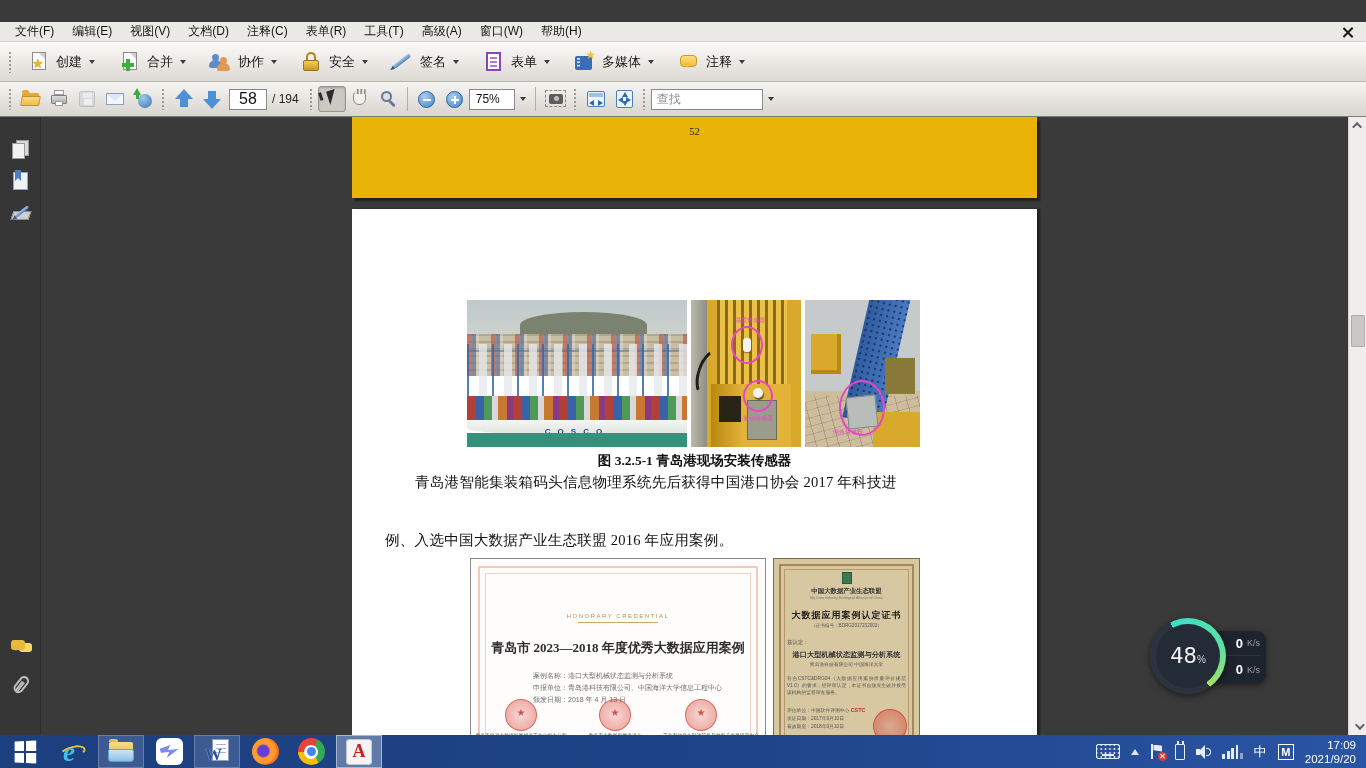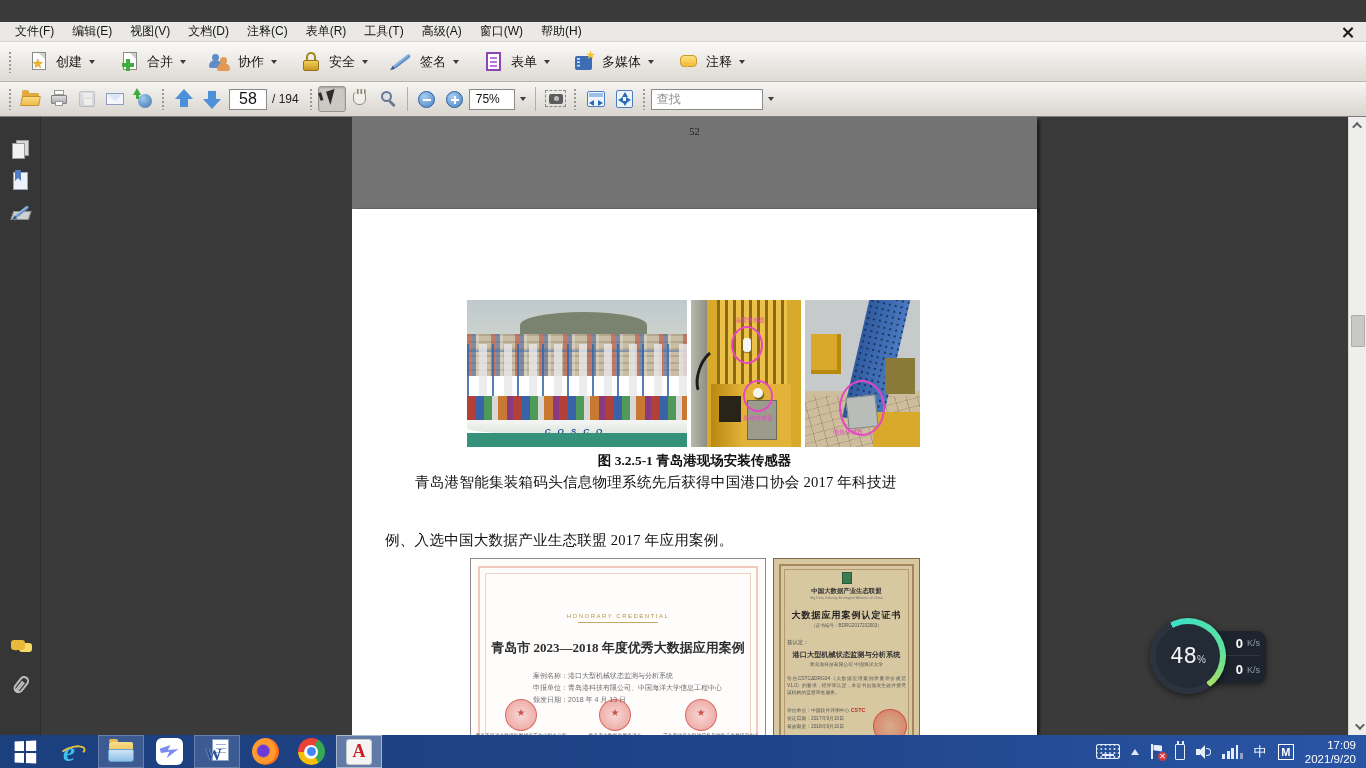--- a/index.html
+++ b/index.html
@@ -126,41 +126,41 @@
   .sb-sig .pad { position:absolute; left:3px; top:9px; width:18px; height:9px; background:#cfcfcf; transform:skewX(-18deg); border:1px solid #8f8f8f; }
   .sb-sig .pen { left:5px; top:8px; width:16px; height:3px; }
   .sb-cm .b1 { position:absolute; left:2px; top:5px; width:14px; height:10px; background:#e8b93a; border-radius:3px; }
   .sb-cm .b1:after { content:""; position:absolute; left:2px; bottom:-4px; border:3px solid transparent; border-top:4px solid #e8b93a; }
   .sb-cm .b2 { position:absolute; left:10px; top:8px; width:13px; height:9px; background:#f7d96a; border-radius:3px; }
   .sb-clip { transform:rotate(38deg); }
   .sb-clip .outer { position:absolute; left:7px; top:2px; width:10px; height:19px; border:2.4px solid #bdbdbd; border-radius:5px; }
   .sb-clip .inner { position:absolute; left:10px; top:8px; width:4px; height:13px; border:2px solid #bdbdbd; border-top:none; border-radius:0 0 3px 3px; }
 
   
-  .pageA { position:absolute; left:352px; top:0px; width:685px; height:92px; background:#737373; box-shadow:3px 3px 2px rgba(0,0,0,.45); }
+  .pageA { position:absolute; left:352px; top:0px; width:685px; height:81px; background:#eab308; box-shadow:3px 3px 2px rgba(0,0,0,.45); }
   .pageA .pno { position:absolute; left:0; right:0; top:9px; text-align:center; font-size:10.5px; color:#222; font-family:"Liberation Serif",serif; }
   .pageB { position:absolute; left:352px; top:92px; width:685px; height:526px; background:#fff; box-shadow:3px 0 2px rgba(0,0,0,.45); overflow:hidden; }
 
   
   .photo { position:absolute; top:91px; height:147px; overflow:hidden; }
   #photo1 { left:115px; width:220px; }
   .p1-sky { position:absolute; left:0; top:0; width:100%; height:34px; background:linear-gradient(#bfc9cd,#ccd2cd); }
   .p1-hill { position:absolute; left:24%; top:12px; width:58%; height:26px; background:#79836f; border-radius:50% 50% 0 0; }
   .p1-yard { position:absolute; left:0; top:34px; width:100%; height:42px; background:#c9bda3; }
   .p1-yard:after { content:""; position:absolute; inset:0;
       background-image:repeating-linear-gradient(90deg, rgba(186,70,56,.55) 0 5px, rgba(58,90,158,.5) 5px 9px, rgba(235,235,235,.35) 9px 12px, transparent 12px 24px),
                        repeating-linear-gradient(0deg, transparent 0 5px, rgba(120,100,80,.25) 5px 7px); }
   .p1-cranes { position:absolute; left:0; top:44px; width:100%; height:52px;
       background-image:repeating-linear-gradient(90deg, rgba(55,105,170,.85) 0 2px, transparent 2px 25px),
                        repeating-linear-gradient(90deg, transparent 0 12px, rgba(230,232,235,.8) 12px 20px, transparent 20px 25px),
                        linear-gradient(transparent 0 6px, rgba(55,105,170,.5) 6px 8px, transparent 8px); }
   .p1-conts { position:absolute; left:0; top:96px; width:100%; height:24px;
       background-image:repeating-linear-gradient(90deg, #b04038 0 9px, #3a62a8 9px 17px, #4f9a58 17px 25px, #d8d8d8 25px 31px, #c87830 31px 40px, #8a3a80 40px 46px); }
   .p1-hull { position:absolute; left:0; top:120px; width:100%; height:15px; background:linear-gradient(#f4f6f3,#dfe4de); border-radius:0 0 18% 45%; text-align:center; }
-  .p1-hull span { font-size:8px; font-weight:bold; letter-spacing:7px; color:#1c4c8e; line-height:15px;font-style:italic; }
+  .p1-hull span { font-size:8px; font-weight:bold; letter-spacing:7px; color:#1c4c8e; line-height:15px; }
   .p1-water { position:absolute; left:0; top:133px; width:100%; height:14px; background:#36917a; }
   #photo2 { left:339px; width:110px; background:#d9a92c; }
   .p2-road { position:absolute; left:0; top:0; width:16px; height:147px; background:linear-gradient(90deg,#b9b9ad,#8e8e82); }
   .p2-ribs { position:absolute; left:26px; top:0; width:70px; height:84px;
       background-image:repeating-linear-gradient(90deg,#8a6a14 0 2.6px, #ecc14a 2.6px 8px); }
   .p2-base { position:absolute; left:20px; top:84px; width:80px; height:63px; background:linear-gradient(90deg,#b8880f,#e3b238 40%); }
   .p2-hole { position:absolute; left:28px; top:96px; width:22px; height:26px; background:#2a2418; }
   .p2-plate { position:absolute; left:56px; top:100px; width:30px; height:40px; background:#9c9c8c; border:1px solid #6a6a58; }
   .p2-cable { position:absolute; left:6px; top:48px; width:30px; height:52px; border:3px solid transparent; border-left:3px solid #1c1c1c; border-radius:50%; transform:rotate(18deg); }
   .p2-el1 { position:absolute; left:40px; top:26px; width:32px; height:38px; border:2.5px solid #e845c8; border-radius:50%; }
@@ -564,21 +564,21 @@
           <div class="p3-ybox"></div>
         <div class="p3-dark"></div>
           <div class="p3-yfoot"></div>
           <div class="p3-sens"></div>
         <div class="p3-el"></div>
         <div class="p3-lab">倾角传感器</div>
       </div>
 
       <div class="pdf-caption">图 3.2.5-1  青岛港现场安装传感器</div>
       <div class="pdf-line" id="pline1">青岛港智能集装箱码头信息物理系统先后获得中国港口协会 2017 年科技进</div>
-      <div class="pdf-line" id="pline3">例、入选中国大数据产业生态联盟 2017 年应用案例。</div>
+      <div class="pdf-line" id="pline3">例、入选中国大数据产业生态联盟 2016 年应用案例。</div>
 
       <div class="certL">
         <div class="orn"></div>
         <div class="certL-sub">HONORARY CREDENTIAL</div>
         <div class="certL-flo"></div>
         <div class="certL-head">青岛市 2023—2018 年度优秀大数据应用案例</div>
         <div class="certL-info" id="cli1">案例名称：港口大型机械状态监测与分析系统</div>
         <div class="certL-info" id="cli2">申报单位：青岛港科技有限公司、中国海洋大学信息工程中心</div>
         <div class="certL-info" id="cli3">颁发日期：2018 年 4 月 13 日</div>
         <div class="stamp" id="stampL1"></div>

